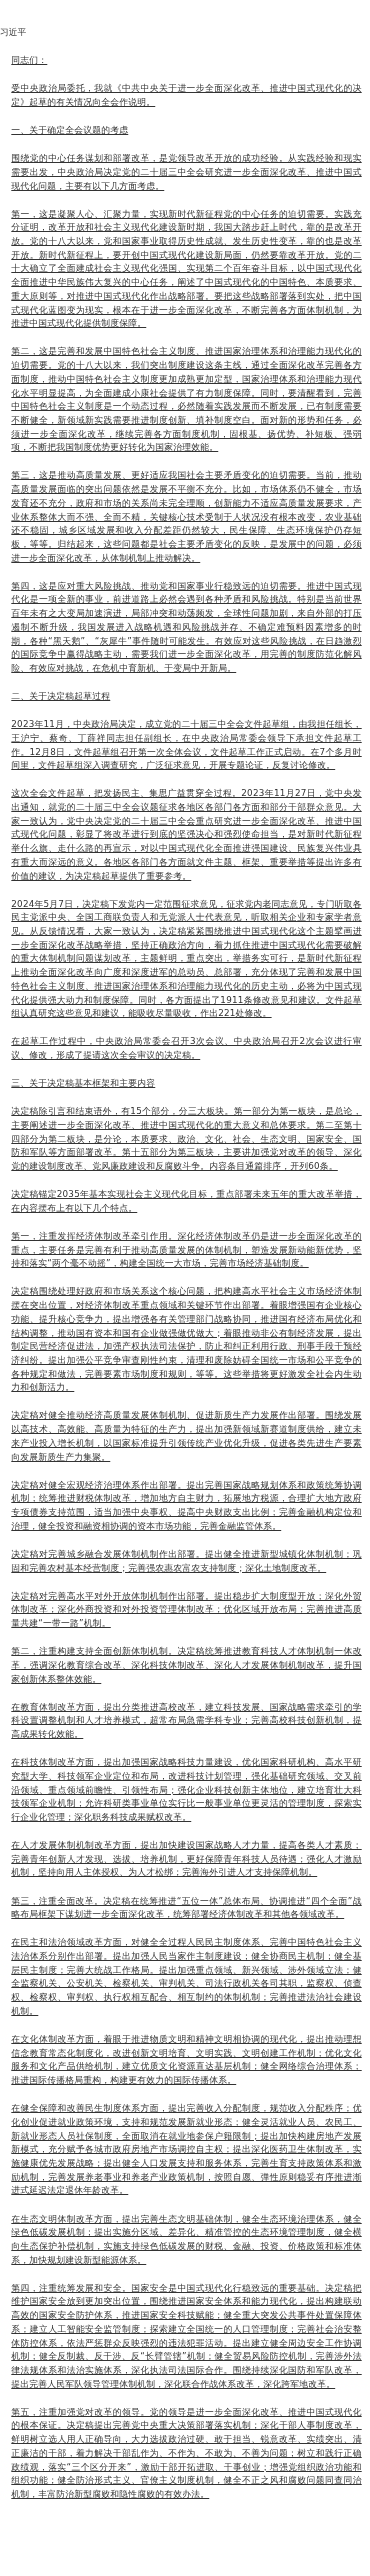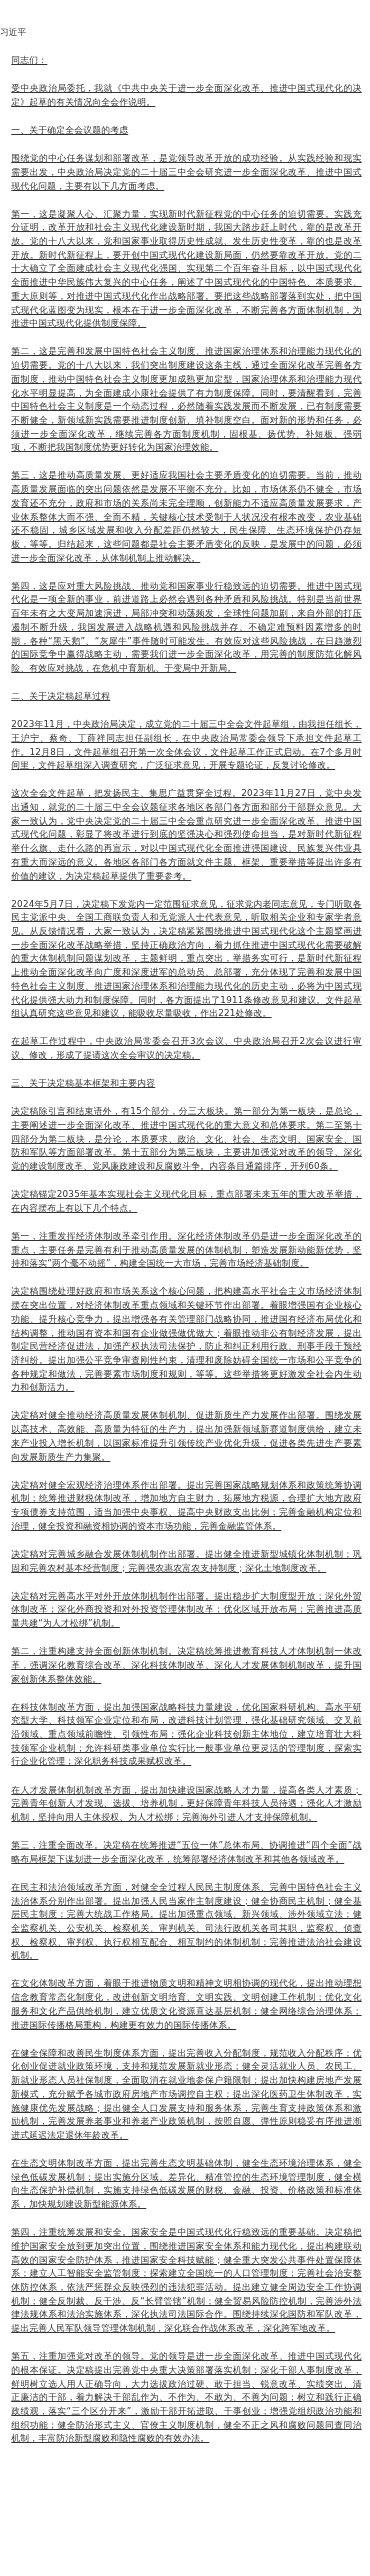--- a/index.html
+++ b/index.html
@@ -38,22 +38,23 @@
     <p>2024年5月7日，决定稿下发党内一定范围征求意见，征求党内老同志意见，专门听取各民主党派中央、全国工商联负责人和无党派人士代表意见，听取相关企业和专家学者意见。从反馈情况看，大家一致认为，决定稿紧紧围绕推进中国式现代化这个主题擘画进一步全面深化改革战略举措，坚持正确政治方向，着力抓住推进中国式现代化需要破解的重大体制机制问题谋划改革，主题鲜明，重点突出，举措务实可行，是新时代新征程上推动全面深化改革向广度和深度进军的总动员、总部署，充分体现了完善和发展中国特色社会主义制度、推进国家治理体系和治理能力现代化的历史主动，必将为中国式现代化提供强大动力和制度保障。同时，各方面提出了1911条修改意见和建议。文件起草组认真研究这些意见和建议，能吸收尽量吸收，作出221处修改。</p>
     <p>在起草工作过程中，中央政治局常委会召开3次会议、中央政治局召开2次会议进行审议、修改，形成了提请这次全会审议的决定稿。</p>
     <p>三、关于决定稿基本框架和主要内容</p>
     <p>决定稿除引言和结束语外，有15个部分，分三大板块。第一部分为第一板块，是总论，主要阐述进一步全面深化改革、推进中国式现代化的重大意义和总体要求。第二至第十四部分为第二板块，是分论，本质要求、政治、文化、社会、生态文明、国家安全、国防和军队等方面部署改革。第十五部分为第三板块，主要讲加强党对改革的领导、深化党的建设制度改革、党风廉政建设和反腐败斗争。内容条目通篇排序，开列60条。</p>
     <p>决定稿锚定2035年基本实现社会主义现代化目标，重点部署未来五年的重大改革举措，在内容摆布上有以下几个特点。</p>
     <p>第一，注重发挥经济体制改革牵引作用。深化经济体制改革仍是进一步全面深化改革的重点，主要任务是完善有利于推动高质量发展的体制机制，塑造发展新动能新优势，坚持和落实“两个毫不动摇”，构建全国统一大市场，完善市场经济基础制度。</p>
     <p>决定稿围绕处理好政府和市场关系这个核心问题，把构建高水平社会主义市场经济体制摆在突出位置，对经济体制改革重点领域和关键环节作出部署。着眼增强国有企业核心功能、提升核心竞争力，提出增强各有关管理部门战略协同，推进国有经济布局优化和结构调整，推动国有资本和国有企业做强做优做大；着眼推动非公有制经济发展，提出制定民营经济促进法，加强产权执法司法保护，防止和纠正利用行政、刑事手段干预经济纠纷。提出加强公平竞争审查刚性约束，清理和废除妨碍全国统一市场和公平竞争的各种规定和做法，完善要素市场制度和规则，等等。这些举措将更好激发全社会内生动力和创新活力。</p>
     <p>决定稿对健全推动经济高质量发展体制机制、促进新质生产力发展作出部署。围绕发展以高技术、高效能、高质量为特征的生产力，提出加强新领域新赛道制度供给，建立未来产业投入增长机制，以国家标准提升引领传统产业优化升级，促进各类先进生产要素向发展新质生产力集聚。</p>
     <p>决定稿对健全宏观经济治理体系作出部署。提出完善国家战略规划体系和政策统筹协调机制；统筹推进财税体制改革，增加地方自主财力，拓展地方税源，合理扩大地方政府专项债券支持范围，适当加强中央事权、提高中央财政支出比例；完善金融机构定位和治理，健全投资和融资相协调的资本市场功能，完善金融监管体系。</p>
     <p>决定稿对完善城乡融合发展体制机制作出部署。提出健全推进新型城镇化体制机制；巩固和完善农村基本经营制度；完善强农惠农富农支持制度；深化土地制度改革。</p>
-    <p>决定稿对完善高水平对外开放体制机制作出部署。提出稳步扩大制度型开放；深化外贸体制改革；深化外商投资和对外投资管理体制改革；优化区域开放布局；完善推进高质量共建“为人才松绑”机制。</p>
+    <p>决定稿对完善高水平对外开放体制机制作出部署。提出稳步扩大制度型开放；深化外贸体制改革；深化外商投资和对外投资管理体制改革；优化区域开放布局；完善推进高质量共建“一带一路”机制。</p>
     <p>第二，注重构建支持全面创新体制机制。决定稿统筹推进教育科技人才体制机制一体改革，强调深化教育综合改革、深化科技体制改革、深化人才发展体制机制改革，提升国家创新体系整体效能。</p>
+    <p>在教育体制改革方面，提出分类推进高校改革，建立科技发展、国家战略需求牵引的学科设置调整机制和人才培养模式，超常布局急需学科专业；完善高校科技创新机制，提高成果转化效能。</p>
     <p>在科技体制改革方面，提出加强国家战略科技力量建设，优化国家科研机构、高水平研究型大学、科技领军企业定位和布局，改进科技计划管理，强化基础研究领域、交叉前沿领域、重点领域前瞻性、引领性布局；强化企业科技创新主体地位，建立培育壮大科技领军企业机制；允许科研类事业单位实行比一般事业单位更灵活的管理制度，探索实行企业化管理；深化职务科技成果赋权改革。</p>
     <p>在人才发展体制机制改革方面，提出加快建设国家战略人才力量，提高各类人才素质；完善青年创新人才发现、选拔、培养机制，更好保障青年科技人员待遇；强化人才激励机制，坚持向用人主体授权、为人才松绑；完善海外引进人才支持保障机制。</p>
     <p>第三，注重全面改革。决定稿在统筹推进“五位一体”总体布局、协调推进“四个全面”战略布局框架下谋划进一步全面深化改革，统筹部署经济体制改革和其他各领域改革。</p>
     <p>在民主和法治领域改革方面，对健全全过程人民民主制度体系、完善中国特色社会主义法治体系分别作出部署。提出加强人民当家作主制度建设；健全协商民主机制；健全基层民主制度；完善大统战工作格局。提出加强重点领域、新兴领域、涉外领域立法；健全监察机关、公安机关、检察机关、审判机关、司法行政机关各司其职，监察权、侦查权、检察权、审判权、执行权相互配合、相互制约的体制机制；完善推进法治社会建设机制。</p>
     <p>在文化体制改革方面，着眼于推进物质文明和精神文明相协调的现代化，提出推动理想信念教育常态化制度化，改进创新文明培育、文明实践、文明创建工作机制；优化文化服务和文化产品供给机制，建立优质文化资源直达基层机制；健全网络综合治理体系；推进国际传播格局重构，构建更有效力的国际传播体系。</p>
     <p>在健全保障和改善民生制度体系方面，提出完善收入分配制度，规范收入分配秩序；优化创业促进就业政策环境，支持和规范发展新就业形态；健全灵活就业人员、农民工、新就业形态人员社保制度，全面取消在就业地参保户籍限制；提出加快构建房地产发展新模式，充分赋予各城市政府房地产市场调控自主权；提出深化医药卫生体制改革，实施健康优先发展战略；提出健全人口发展支持和服务体系，完善生育支持政策体系和激励机制，完善发展养老事业和养老产业政策机制，按照自愿、弹性原则稳妥有序推进渐进式延迟法定退休年龄改革。</p>
     <p>在生态文明体制改革方面，提出完善生态文明基础体制，健全生态环境治理体系，健全绿色低碳发展机制；提出实施分区域、差异化、精准管控的生态环境管理制度，健全横向生态保护补偿机制，实施支持绿色低碳发展的财税、金融、投资、价格政策和标准体系，加快规划建设新型能源体系。</p>
     <p>第四，注重统筹发展和安全。国家安全是中国式现代化行稳致远的重要基础。决定稿把维护国家安全放到更加突出位置，围绕推进国家安全体系和能力现代化，提出构建联动高效的国家安全防护体系，推进国家安全科技赋能；健全重大突发公共事件处置保障体系；建立人工智能安全监管制度；探索建立全国统一的人口管理制度；完善社会治安整体防控体系，依法严惩群众反映强烈的违法犯罪活动。提出建立健全周边安全工作协调机制；健全反制裁、反干涉、反“长臂管辖”机制；健全贸易风险防控机制，完善涉外法律法规体系和法治实施体系，深化执法司法国际合作。围绕持续深化国防和军队改革，提出完善人民军队领导管理体制机制，深化联合作战体系改革，深化跨军地改革。</p>
     <p>第五，注重加强党对改革的领导。党的领导是进一步全面深化改革、推进中国式现代化的根本保证。决定稿提出完善党中央重大决策部署落实机制；深化干部人事制度改革，鲜明树立选人用人正确导向，大力选拔政治过硬、敢于担当、锐意改革、实绩突出、清正廉洁的干部，着力解决干部乱作为、不作为、不敢为、不善为问题；树立和践行正确政绩观，落实“三个区分开来”，激励干部开拓进取、干事创业；增强党组织政治功能和组织功能；健全防治形式主义、官僚主义制度机制，健全不正之风和腐败问题同查同治机制，丰富防治新型腐败和隐性腐败的有效办法。</p>
 

